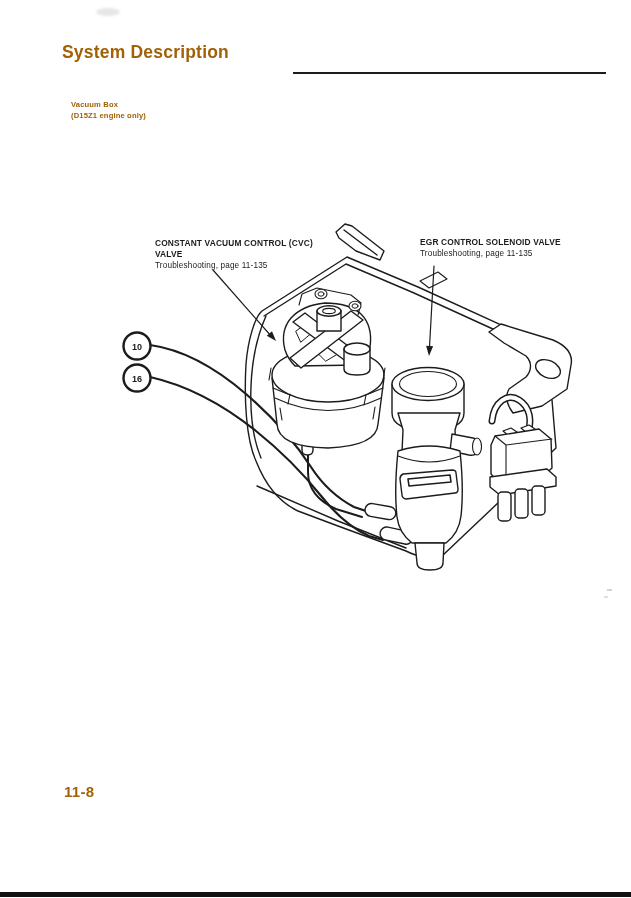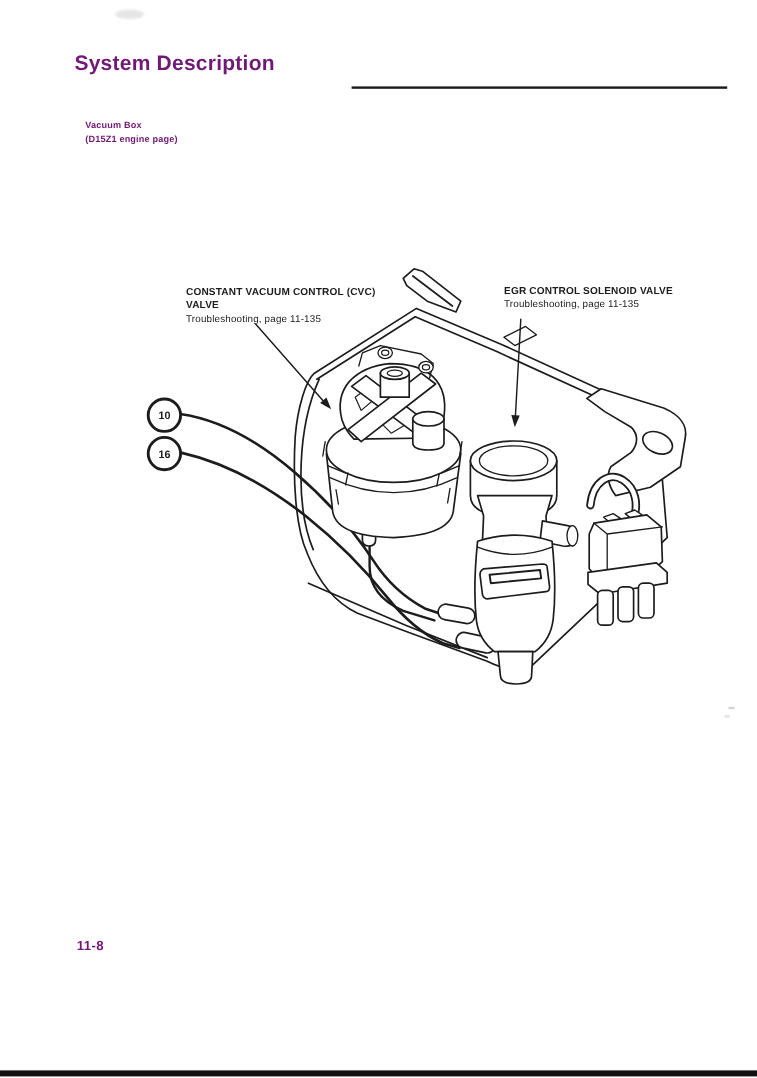--- a/index.html
+++ b/index.html
@@ -2,42 +2,42 @@
 <html><head>
 <meta charset="utf-8">
 <style>
   html,body{margin:0;padding:0;background:#ffffff;}
   .page{
     position:relative;
     width:631px;height:898px;
     background:#ffffff;
     overflow:hidden;
     font-family:"Liberation Sans", sans-serif;
-    color:#701a75;
+    color:#a16207;
   }
   .abs{position:absolute;}
   .title{
     left:62px;top:42px;
     font-size:17.5px;font-weight:700;letter-spacing:.2px;
   }
   .subtitle{
     left:81px;top:65px;
     font-size:14.2px;font-weight:700;letter-spacing:.1px;
   }
   .subtitle-rule{
     left:293px;top:72px;width:313px;height:2px;
     background:#1c1c1c;
   }
   .control-box-label{
     left:71px;top:99px;
     font-size:7.6px;font-weight:700;line-height:11px;letter-spacing:.15px;
   }
   .page-number{
     left:64px;top:783px;
-    font-size:11px;font-weight:700;letter-spacing:.3px;
+    font-size:15px;font-weight:700;letter-spacing:.3px;
   }
   .bottom-bar{
     left:0;top:892px;width:631px;height:5px;
     background:#111111;
   }
   .diagram-svg{
     position:absolute;left:0;top:0;width:631px;height:898px;
   }
   .smudge{
     left:96px;top:8px;width:24px;height:8px;border-radius:50%;
@@ -53,21 +53,21 @@
 </head>
 <body>
 
 <div class="page">
 
   <div class="abs title">System Description</div>
   <div class="abs subtitle-rule"></div>
 
   <div class="abs control-box-label">
     <div>Vacuum Box</div>
-    <div>(D15Z1 engine page)</div>
+    <div>(D15Z1 engine only)</div>
   </div>
 
   <svg class="diagram-svg" viewBox="0 0 631 898">
     <g stroke="#1c1c1c" fill="none" stroke-width="1.4" stroke-linejoin="round" stroke-linecap="round">
 
       <path fill="#ffffff" d="M262,311 L347,257 L418,287 L512,330 L552,400 L556,448 L442,556
            C428,559 418,557 406,551 L338,526 L298,511
            C283,504 267,489 256,461 C246,439 244,399 246,364 C248,339 255,317 262,311 Z"></path>
       <path d="M264,316 L346,264 L414,293 L506,335"></path>
       <path d="M266,316 C257,336 252,361 251,386 C250,412 253,439 261,458"></path>

